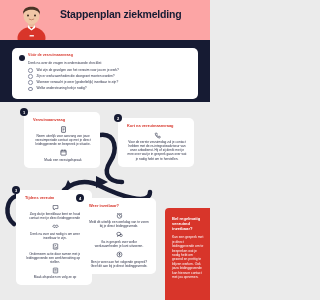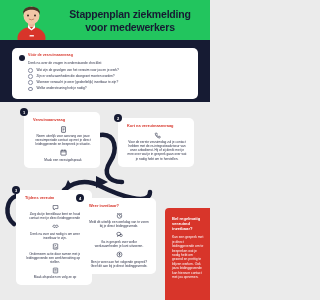--- a/index.html
+++ b/index.html
@@ -7,22 +7,22 @@
     width: 210px; height: 300px;
     font-family: "Liberation Sans", sans-serif;
     background: #ebebeb;
     overflow: hidden;
   }
   #page { position: relative; width: 210px; height: 300px; background: #ebebeb; }
 
   
   .header {
     position: absolute; left: 0; top: 0; width: 210px; height: 40px;
-    background: #22c55e;
-    display: flex; align-items: center; text-align: center;
+    background: #fca5a5;
+    display: flex; align-items: center;
   }
   .avatar-wrap {
     position: absolute; left: 15px; top: 4px;
     width: 33px; height: 36px; overflow: hidden;
   }
   .hdr-title {
     position: absolute; left: 60px; top: 8px; width: 140px;
     font-size: 10.5px; font-weight: bold; line-height: 1.28;
     color: #161b33; letter-spacing: -0.2px;
   }
@@ -118,21 +118,20 @@
         <path d="M8.3 10.5 C8.3 4, 24.7 4, 24.7 10.5 L24.7 7.5 C22 3.2, 11 3.2, 8.3 7.5 Z" fill="#4a3426"></path>
         <circle cx="13" cy="11.5" r="1" fill="#3b2a1e"></circle>
         <circle cx="20" cy="11.5" r="1" fill="#3b2a1e"></circle>
         <path d="M14.2 15.2 Q16.5 16.6 18.8 15.2" stroke="#b5765a" stroke-width="0.8" fill="none" stroke-linecap="round"></path>
         <path d="M13 21 L16.5 25 L20 21 L20 24 L16.5 26.5 L13 24 Z" fill="#ffffff"></path>
         <rect x="14.5" y="31" width="4.5" height="1.6" rx="0.5" fill="#ffffff" opacity="0.85"></rect>
       </svg>
     </div>
     <div class="hdr-title">
       <div>Stappenplan ziekmelding</div>
-      <div>voor medewerkers</div>
     </div>
   </div>
 
   <div class="navy-band"></div>
 
   <div class="checklist">
     <div class="cl-head">
       <span class="cl-badge"></span>
       <span class="cl-title">Vóór de verzuimaanvraag</span>
     </div>

